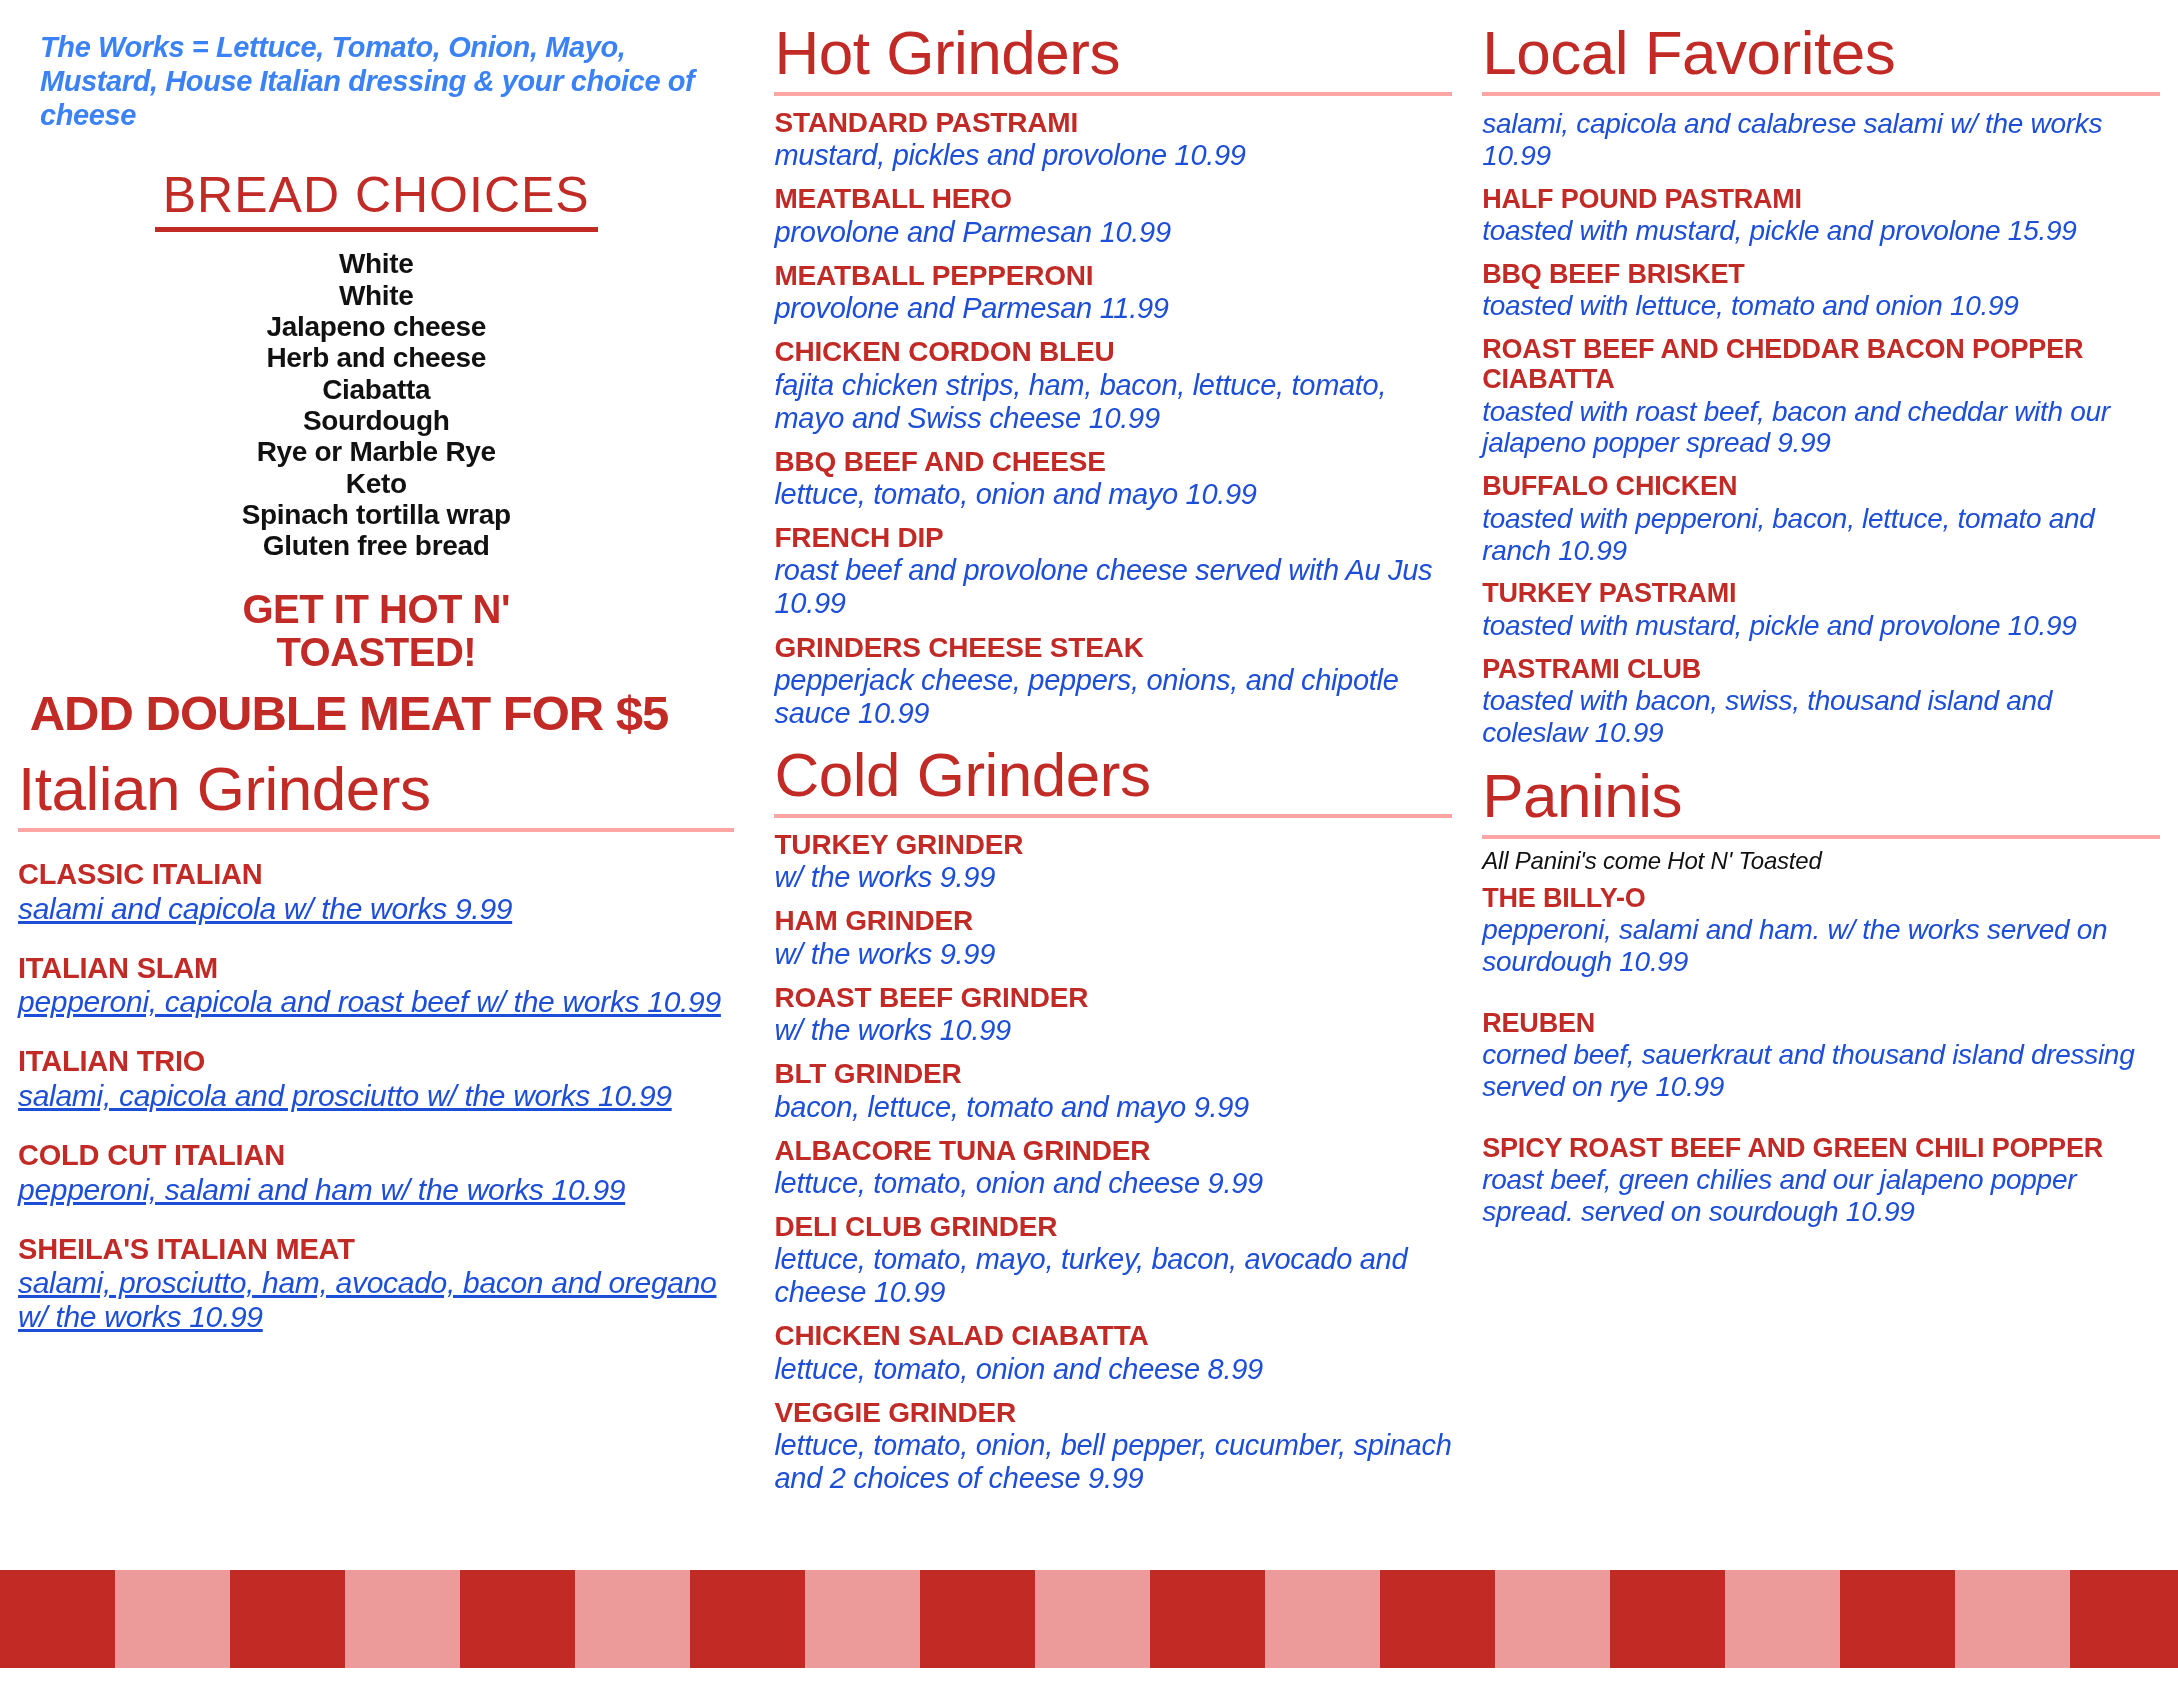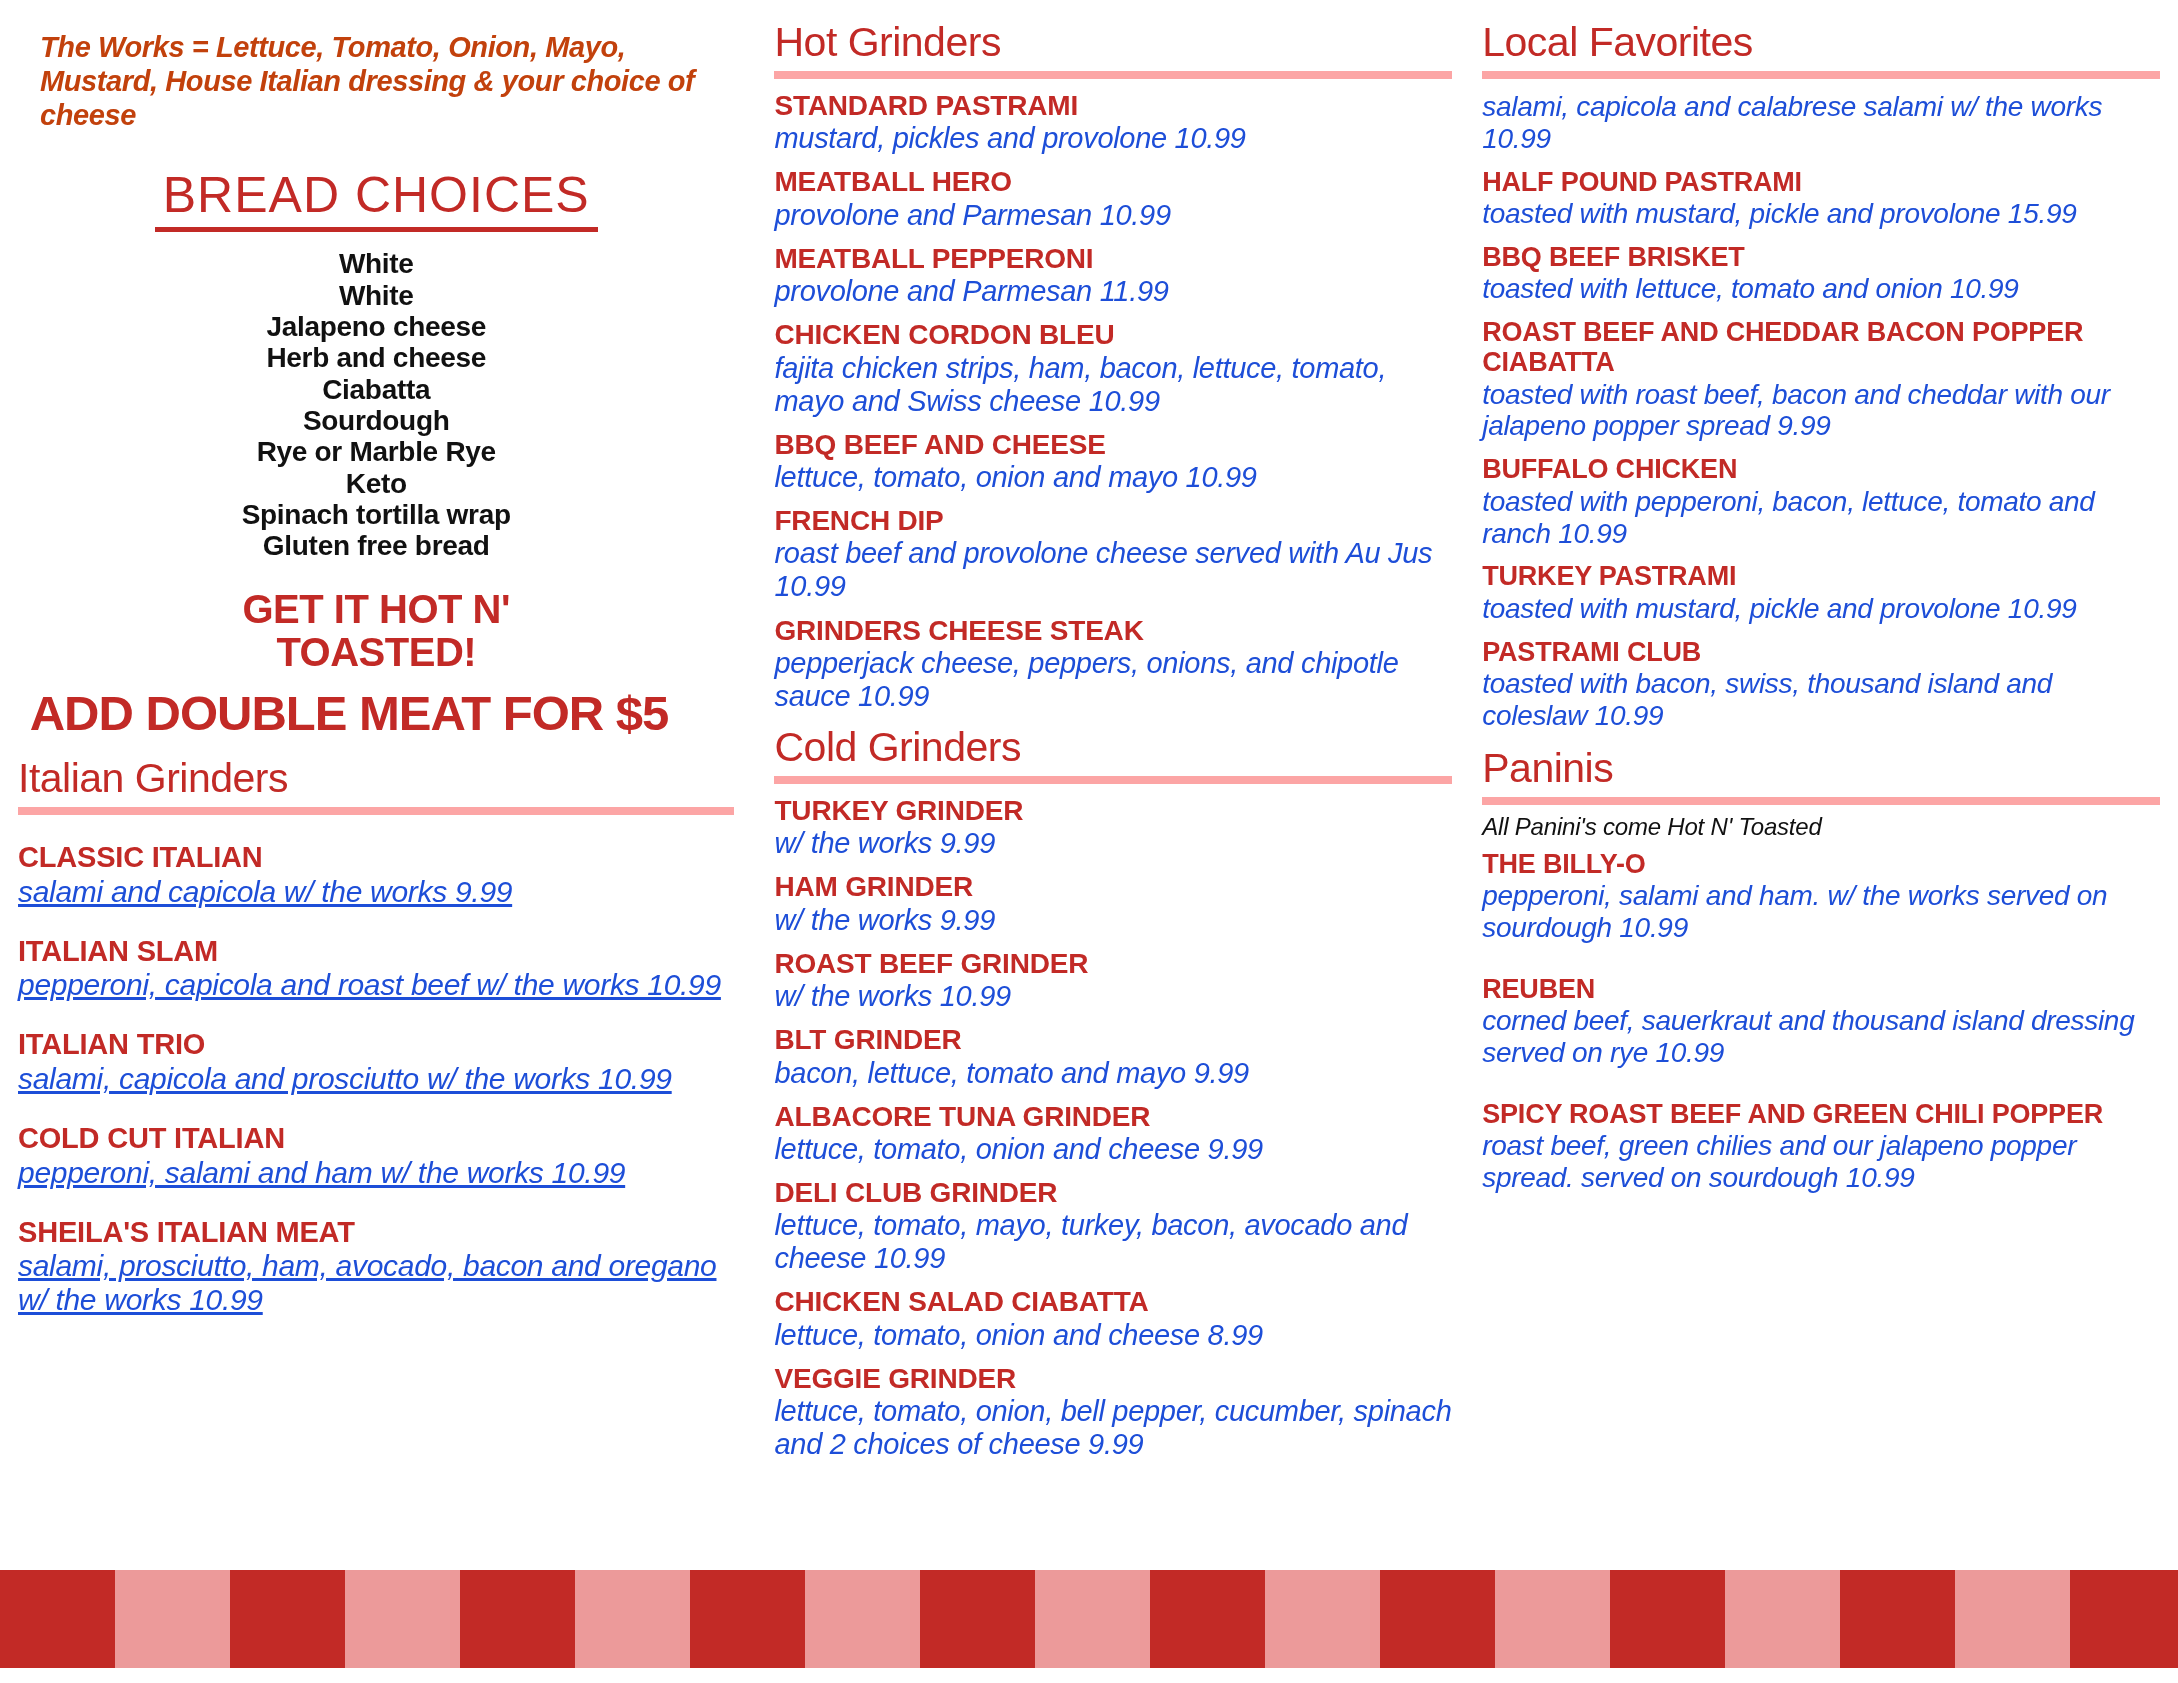--- a/index.html
+++ b/index.html
@@ -38,21 +38,21 @@
   .col-left   { width: 762px; padding-right: 40px; }
   .col-mid    { width: 713px; padding-right: 30px; }
   .col-right  { width: 683px; }
 
   
   .works-note {
     font-style: italic;
     font-weight: bold;
     font-size: 29px;
     line-height: 1.18;
-    color: #c2410c;
+    color: #3b82f6;
     letter-spacing: -0.4px;
     margin: 8px 0 0 22px;
     max-width: 683px;
   }
 
   
   .bread-block {
     margin-top: 36px;
     text-align: center;
   }
@@ -94,27 +94,27 @@
     font-size: 49px;
     line-height: 1.06;
     letter-spacing: -1px;
   }
 
   
   .section {
     margin-top: 18px;
   }
   .section-head {
-    font-size: 41px;
+    font-size: 62px;
     color: #C22A26;
     font-weight: 400;
     letter-spacing: -0.5px;
     line-height: 1.0;
     padding-bottom: 8px;
-    border-bottom: 8px solid #fca5a5;
+    border-bottom: 4px solid #fca5a5;
     white-space: nowrap;
   }
 
   .section-note {
     font-style: italic;
     font-size: 24px;
     color: #111111;
     margin-top: 8px;
     letter-spacing: -0.2px;
   }

